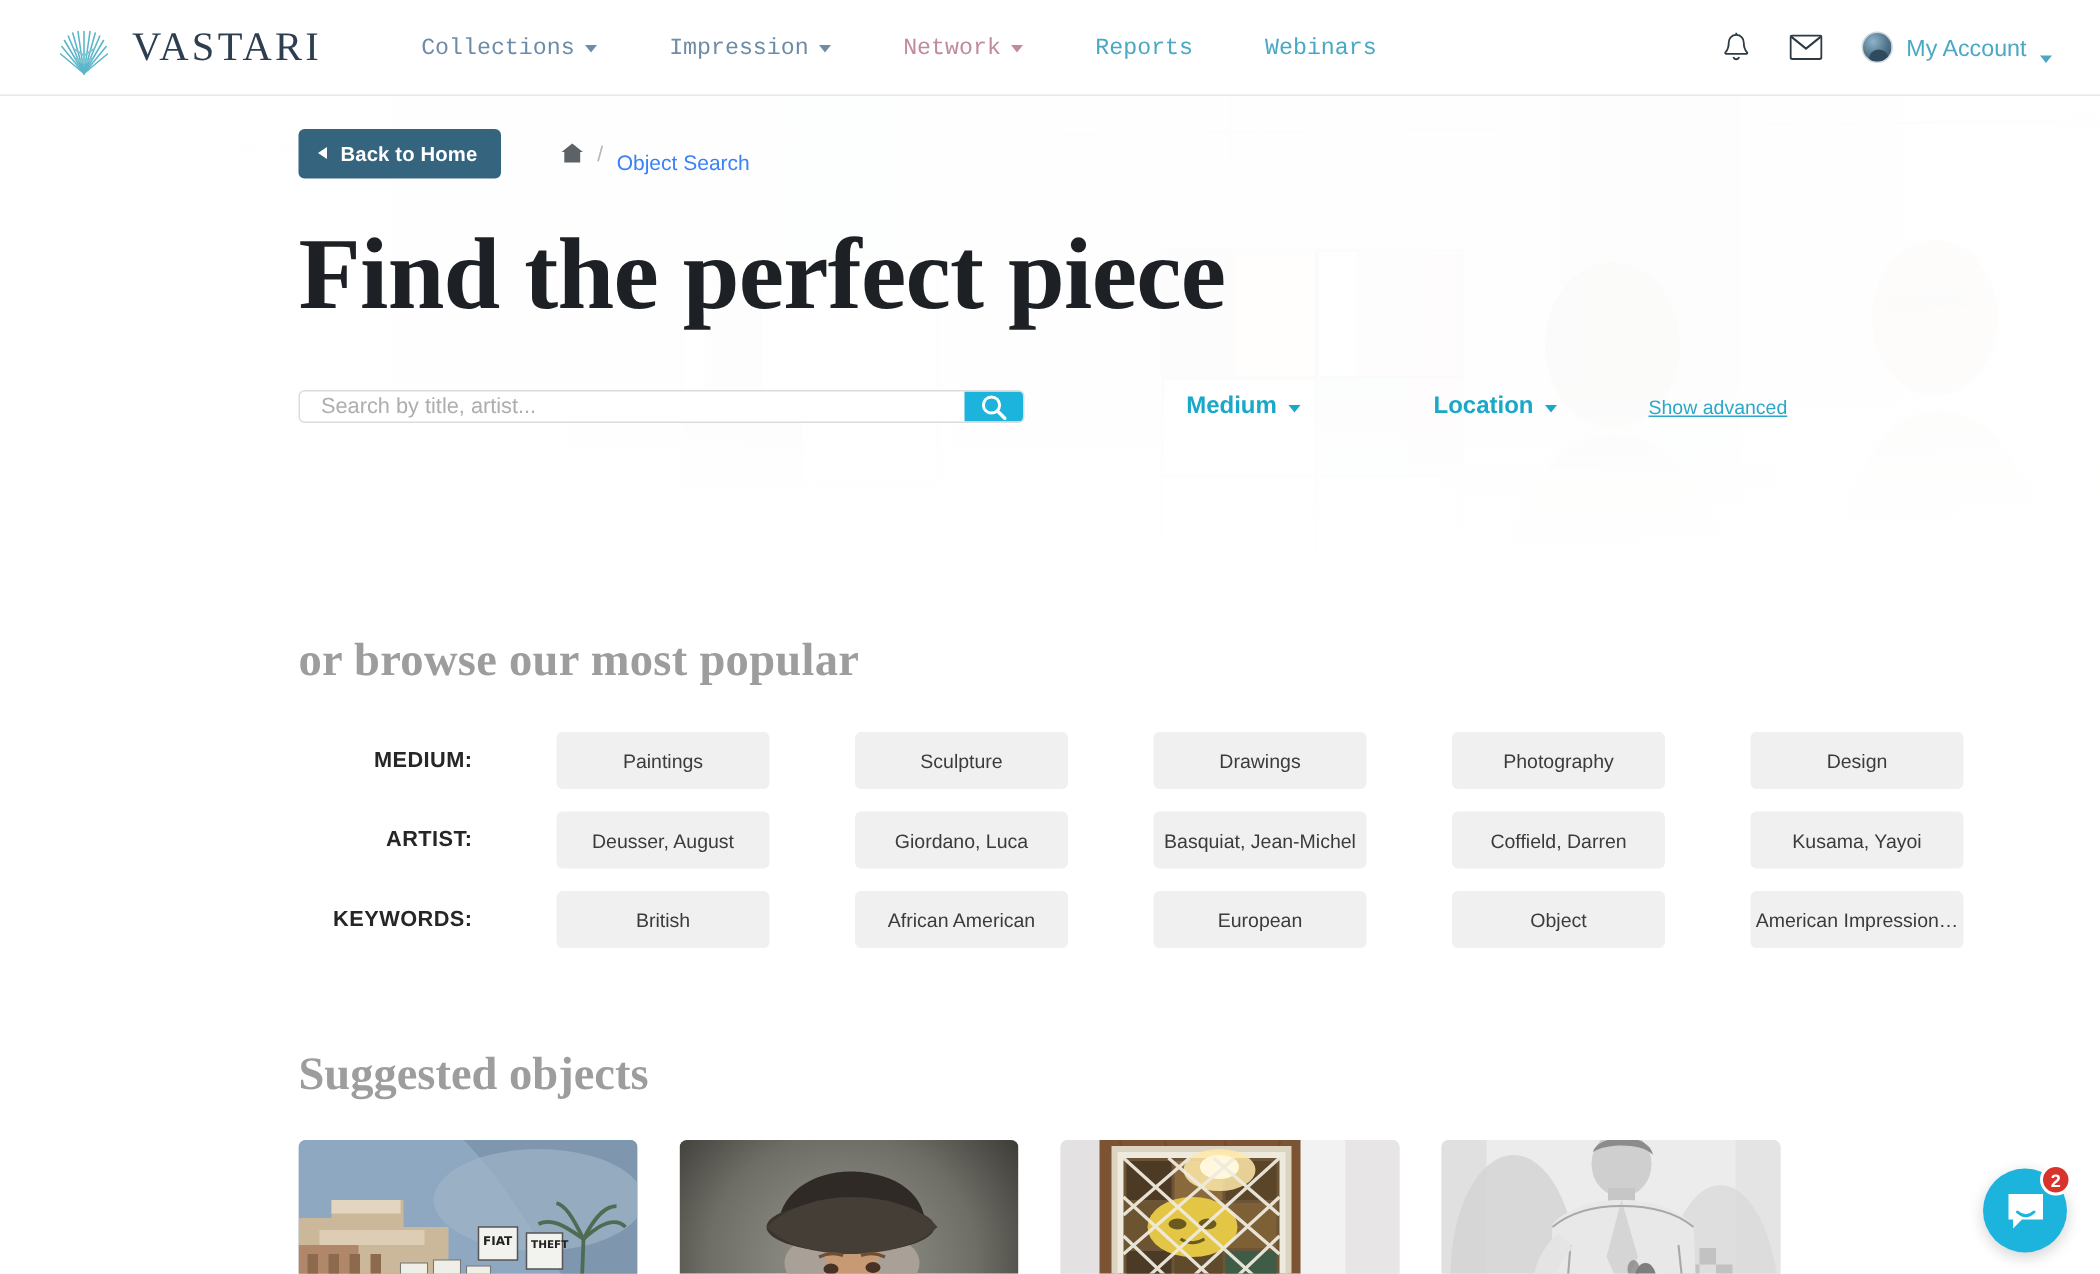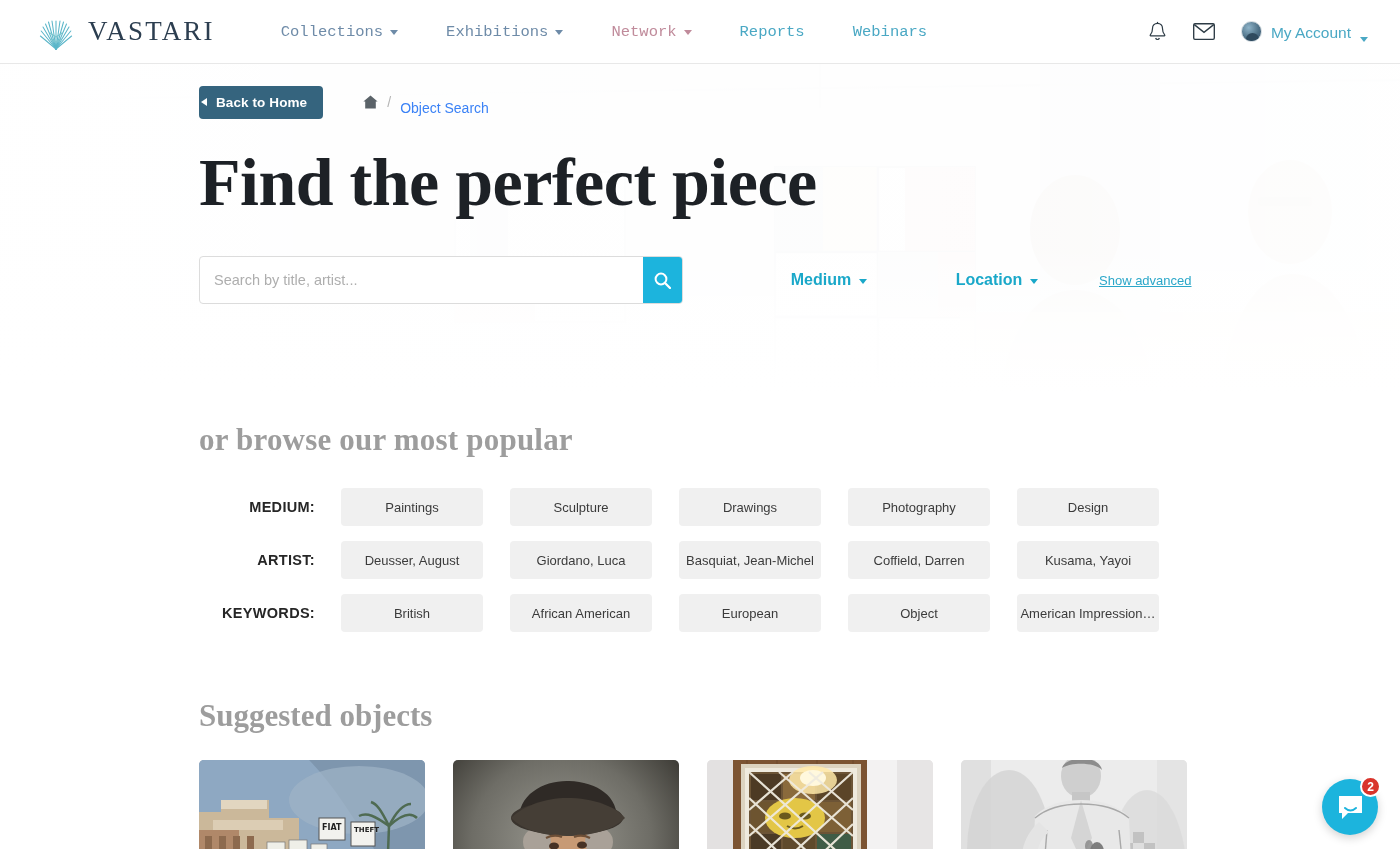--- a/index.html
+++ b/index.html
@@ -120,21 +120,21 @@
     display: flex; align-items: center;
     padding-top: 30px;
     height: 46px;
   }
   .back-btn {
     background: #35647e;
     color: #ffffff;
     font-size: 13.5px;
     font-weight: 700;
     border-radius: 4px;
-    padding: 9px 16px 9px 2px;
+    padding: 9px 16px 9px 13px;
     display: flex; align-items: center; gap: 9px;
     cursor: pointer;
     border: none;
     letter-spacing: .1px;
   }
   .back-arrow {
     width: 0; height: 0;
     border-top: 4.5px solid transparent;
     border-bottom: 4.5px solid transparent;
     border-right: 6px solid #ffffff;
@@ -159,21 +159,21 @@
   }
 
   .search-row {
     display: flex;
     align-items: center;
     margin-top: 40px;
   }
   .search-box {
     display: flex;
     width: 484px;
-    height: 48px;
+    height: 22px;
     background: #ffffff;
     border: 1px solid #dcdcdc;
     border-radius: 4px;
     overflow: hidden;
   }
   .search-input {
     flex: 1;
     border: none;
     outline: none;
     padding: 0 14px;
@@ -221,20 +221,21 @@
     font-size: 31px;
     color: #9d9d9d;
     font-weight: 700;
     letter-spacing: .2px;
   }
   .tag-grid { margin-top: 30px; }
   .tag-row {
     display: flex;
     align-items: center;
     margin-bottom: 15px;
+    gap: 30px;
   }
   .tag-label {
     width: 142px;
     text-align: right;
     padding-right: 26px;
     font-size: 14.5px;
     font-weight: 700;
     color: #262626;
     letter-spacing: .3px;
   }
@@ -334,21 +335,21 @@
     </svg>
     <span class="brand-name">VASTARI</span>
   </div>
 
   <div class="nav-links">
     <div class="nav-link muted">
       <span>Collections</span>
       <i class="caret"></i>
     </div>
     <div class="nav-link muted">
-      <span>Exhibitions</span>
+      <span>Impression</span>
       <i class="caret"></i>
     </div>
     <div class="nav-link rose">
       <span>Network</span>
       <i class="caret"></i>
     </div>
     <div class="nav-link">
       <span>Reports</span>
     </div>
     <div class="nav-link">

